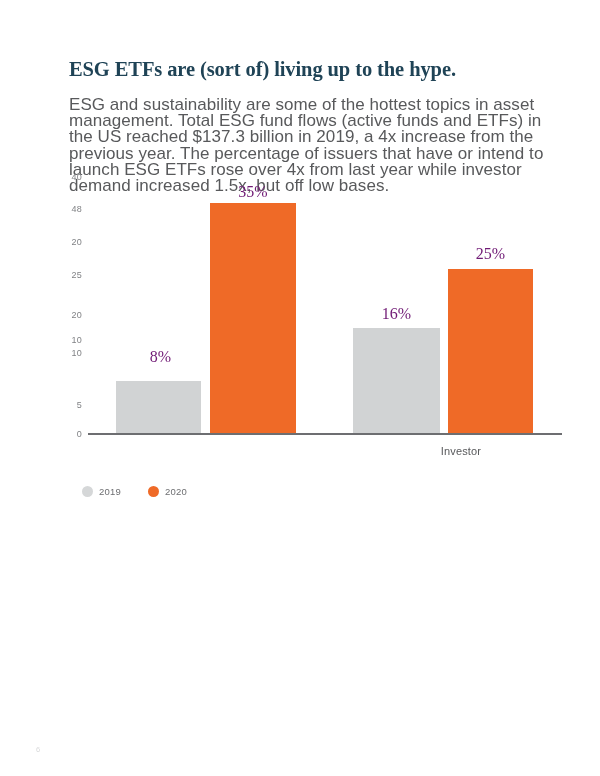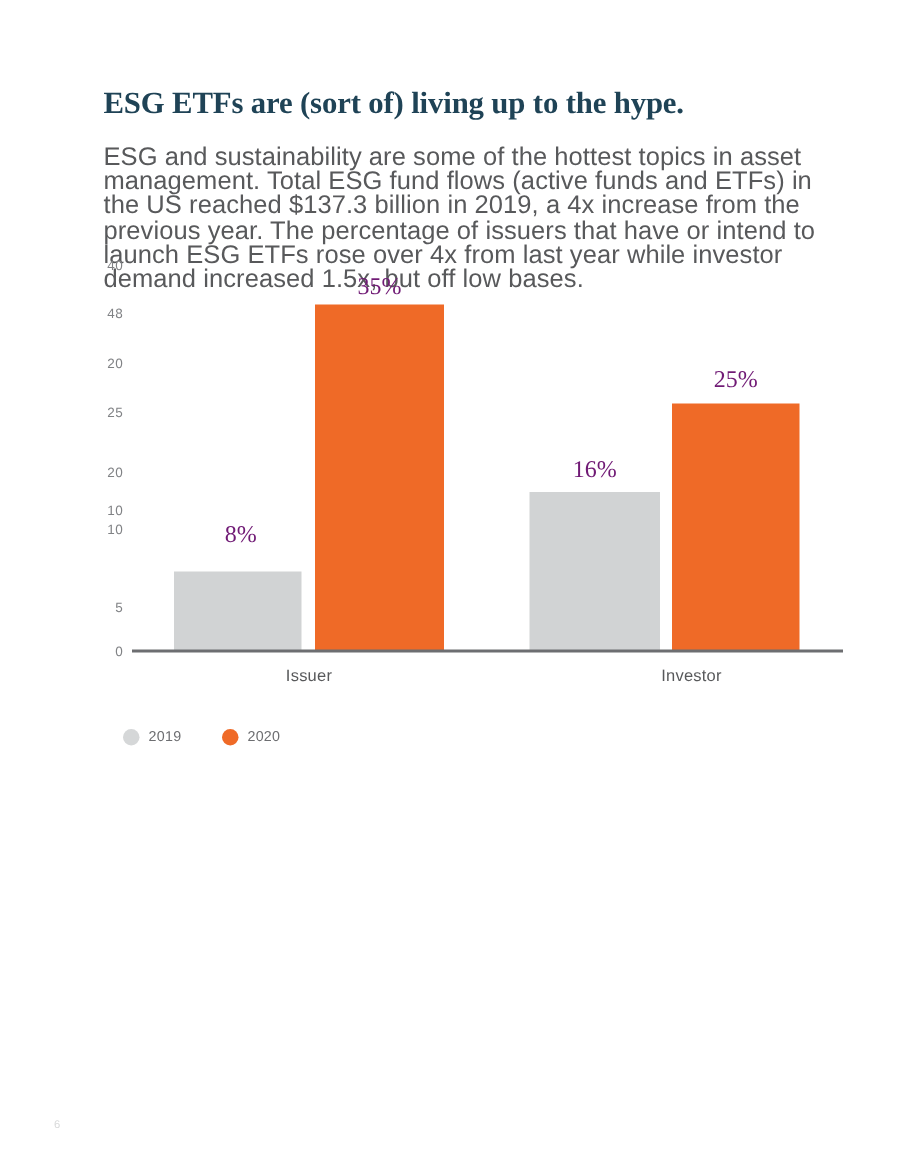--- a/index.html
+++ b/index.html
@@ -178,21 +178,20 @@
       <div class="bar s2020" style="left:360px; width:85px; height:165px;"></div>
     </div>
 
     <div class="bar-label" style="left:98px; top:348px; width:85px;">8%</div>
     <div class="bar-label" style="left:190px; top:183px; width:86px;">35%</div>
     <div class="bar-label" style="left:333px; top:305px; width:87px;">16%</div>
     <div class="bar-label" style="left:428px; top:245px; width:85px;">25%</div>
 
     <div class="axis-baseline"></div>
 
-    <div class="cat-label" style="left:96px; width:180px;">Issuer</div>
     <div class="cat-label" style="left:351px; width:180px;">Investor</div>
 
     <div class="legend">
       <div class="legend-item">
         <span class="legend-dot s2019"></span>
         <span class="legend-text">2019</span>
       </div>
       <div class="legend-item">
         <span class="legend-dot s2020"></span>
         <span class="legend-text">2020</span>

